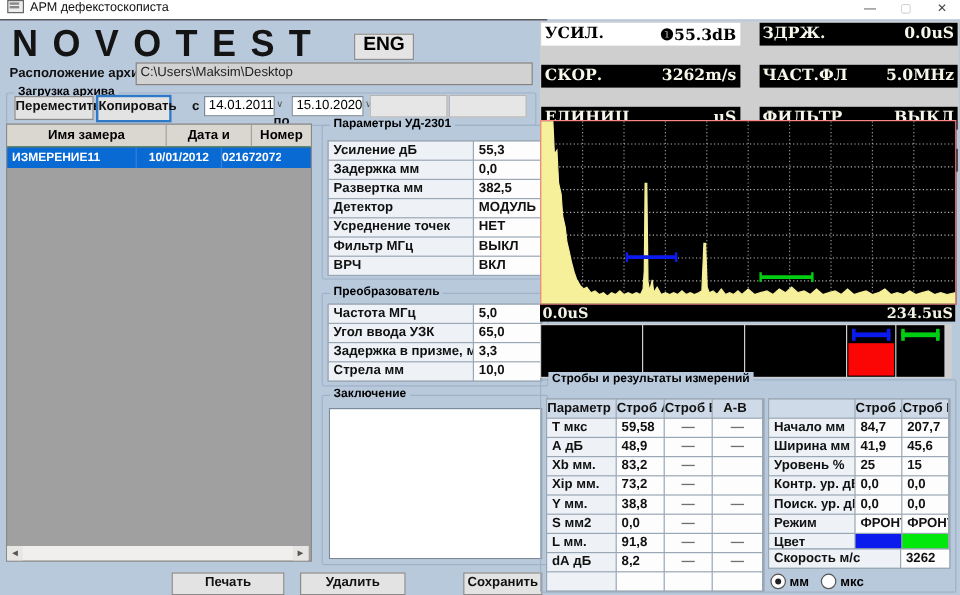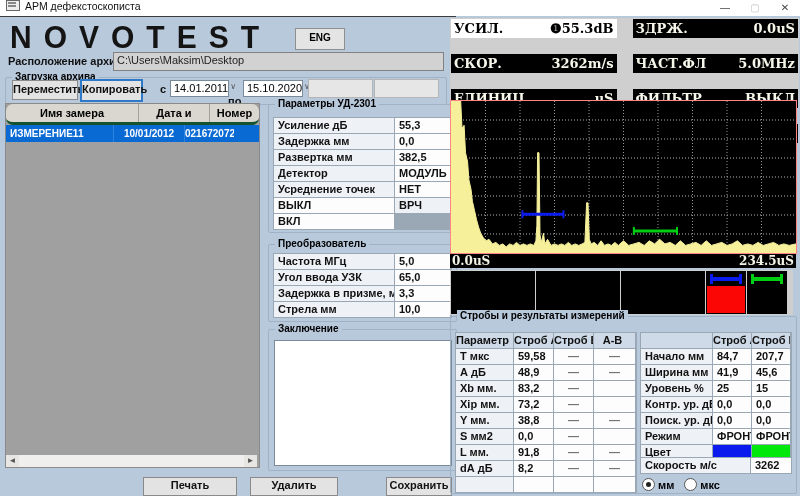--- a/index.html
+++ b/index.html
@@ -12,21 +12,21 @@
   .appicon::after{content:"";position:absolute;left:1px;top:1px;width:8px;height:2px;background:#888;
     box-shadow:0 3px 0 #888;}
   .wincontrols{margin-left:auto;display:flex;height:16px;}
   .winbtn{width:30px;text-align:center;font-size:10px;line-height:16px;color:#444;}
   .winbtn.max{color:#c4c4c4;}
   .toplinerule{position:absolute;left:0;top:16px;width:456px;height:1px;background:#3c3c3c;}
   
   .logo{position:absolute;left:10px;top:20px;font-size:30px;font-weight:900;letter-spacing:12px;
     color:#141414;transform:scaleY(1.05);}
   .engbtn{position:absolute;left:295px;top:28px;width:48px;height:20px;background:#e4e4e4;
-    border:1px solid #8f8f8f;font-size:10px;font-weight:bold;text-align:center;line-height:18px;}
+    border:1px solid #8f8f8f;font-size:16px;font-weight:bold;text-align:center;line-height:18px;}
   
   .lbl{font-size:11px;font-weight:bold;color:#101010;}
   .archive-label{position:absolute;left:8px;top:55px;}
   .archive-box{position:absolute;left:113px;top:52px;width:323px;height:15px;background:#d2d2d2;
     border:1px solid #828282;font-size:11px;padding:1px 3px;color:#222;}
   
   .group{position:absolute;border:1px solid #9fb2c6;border-radius:2px;}
   .group>.gtitle{position:absolute;left:6px;top:-7px;background:#b9c9dc;padding:0 3px;
     font-size:10px;font-weight:bold;}
   .loadgroup{left:5px;top:77px;width:440px;height:26px;}
@@ -39,21 +39,21 @@
   .combo{position:absolute;background:#fff;border:1px solid #7a8a99;font-size:11px;
     padding:1px 2px 0 3px;display:flex;justify-content:space-between;align-items:flex-start;}
   .combo .arr{font-size:8px;color:#555;margin-left:2px;}
   .combo-from{left:170px;top:80px;width:52px;height:14px;}
   .combo-to{left:243px;top:80px;width:53px;height:14px;}
   .to-label{position:absolute;left:228px;top:83px;margin-top:12px;}
   .graybox{position:absolute;top:79px;width:63px;height:17px;background:#e6e6e6;border:1px solid #b5b5b5;}
   
   .mlist{position:absolute;left:5px;top:103px;width:253px;height:363px;background:#a0a0a0;
     border:1px solid #8a8a8a;}
-  .mhdr{display:flex;height:18px;background:#dad7d0;border-bottom:3px solid #14532d;border-radius:7px;}
+  .mhdr{display:flex;height:18px;background:#dad7d0;border-bottom:1px solid #14532d;}
   .mhdr .hc{font-size:11px;font-weight:bold;text-align:center;line-height:18px;
     border-right:1px solid #a5a29b;overflow:hidden;}
   .hc.c0{width:132px;}.hc.c1{width:70px;}.hc.c2{width:49px;border-right:none;}
   .mrow{display:flex;height:17px;background:#0a6ad4;color:#fff;font-size:10px;font-weight:bold;}
   .mrow .rc{line-height:17px;overflow:hidden;border-right:1px solid #2e81dd;}
   .rc.c0{width:108px;padding-left:4px;box-sizing:border-box;}
   .rc.c1{width:70px;text-align:center;}.rc.c2{width:49px;text-align:center;border-right:none;}
   .hscroll{position:absolute;left:0px;bottom:0px;width:251px;height:12px;background:#f0efed;
     display:flex;justify-content:space-between;}
   .sbtn{width:13px;height:12px;background:#e8e6e3;color:#555;font-size:8px;line-height:12px;
@@ -174,20 +174,21 @@
       <div class="pc">Усиление дБ</div>
       <div class="pc pv">55,3</div>
       <div class="pc">Задержка мм</div>
       <div class="pc pv">0,0</div>
       <div class="pc">Развертка мм</div>
       <div class="pc pv">382,5</div>
       <div class="pc">Детектор</div>
       <div class="pc pv">МОДУЛЬ</div>
       <div class="pc">Усреднение точек</div>
       <div class="pc pv">НЕТ</div>
+      <div class="pc">Фильтр МГц</div>
       <div class="pc pv">ВЫКЛ</div>
       <div class="pc">ВРЧ</div>
       <div class="pc pv">ВКЛ</div>
     </div>
 
   <div class="group probegroup">
     <span class="gtitle">Преобразователь</span>
   </div>
   <div class="ptable" style="left:273px;top:253px;width:177px;grid-template-columns:120px 55px;grid-auto-rows:15px;">
       <div class="pc">Частота МГц</div>

